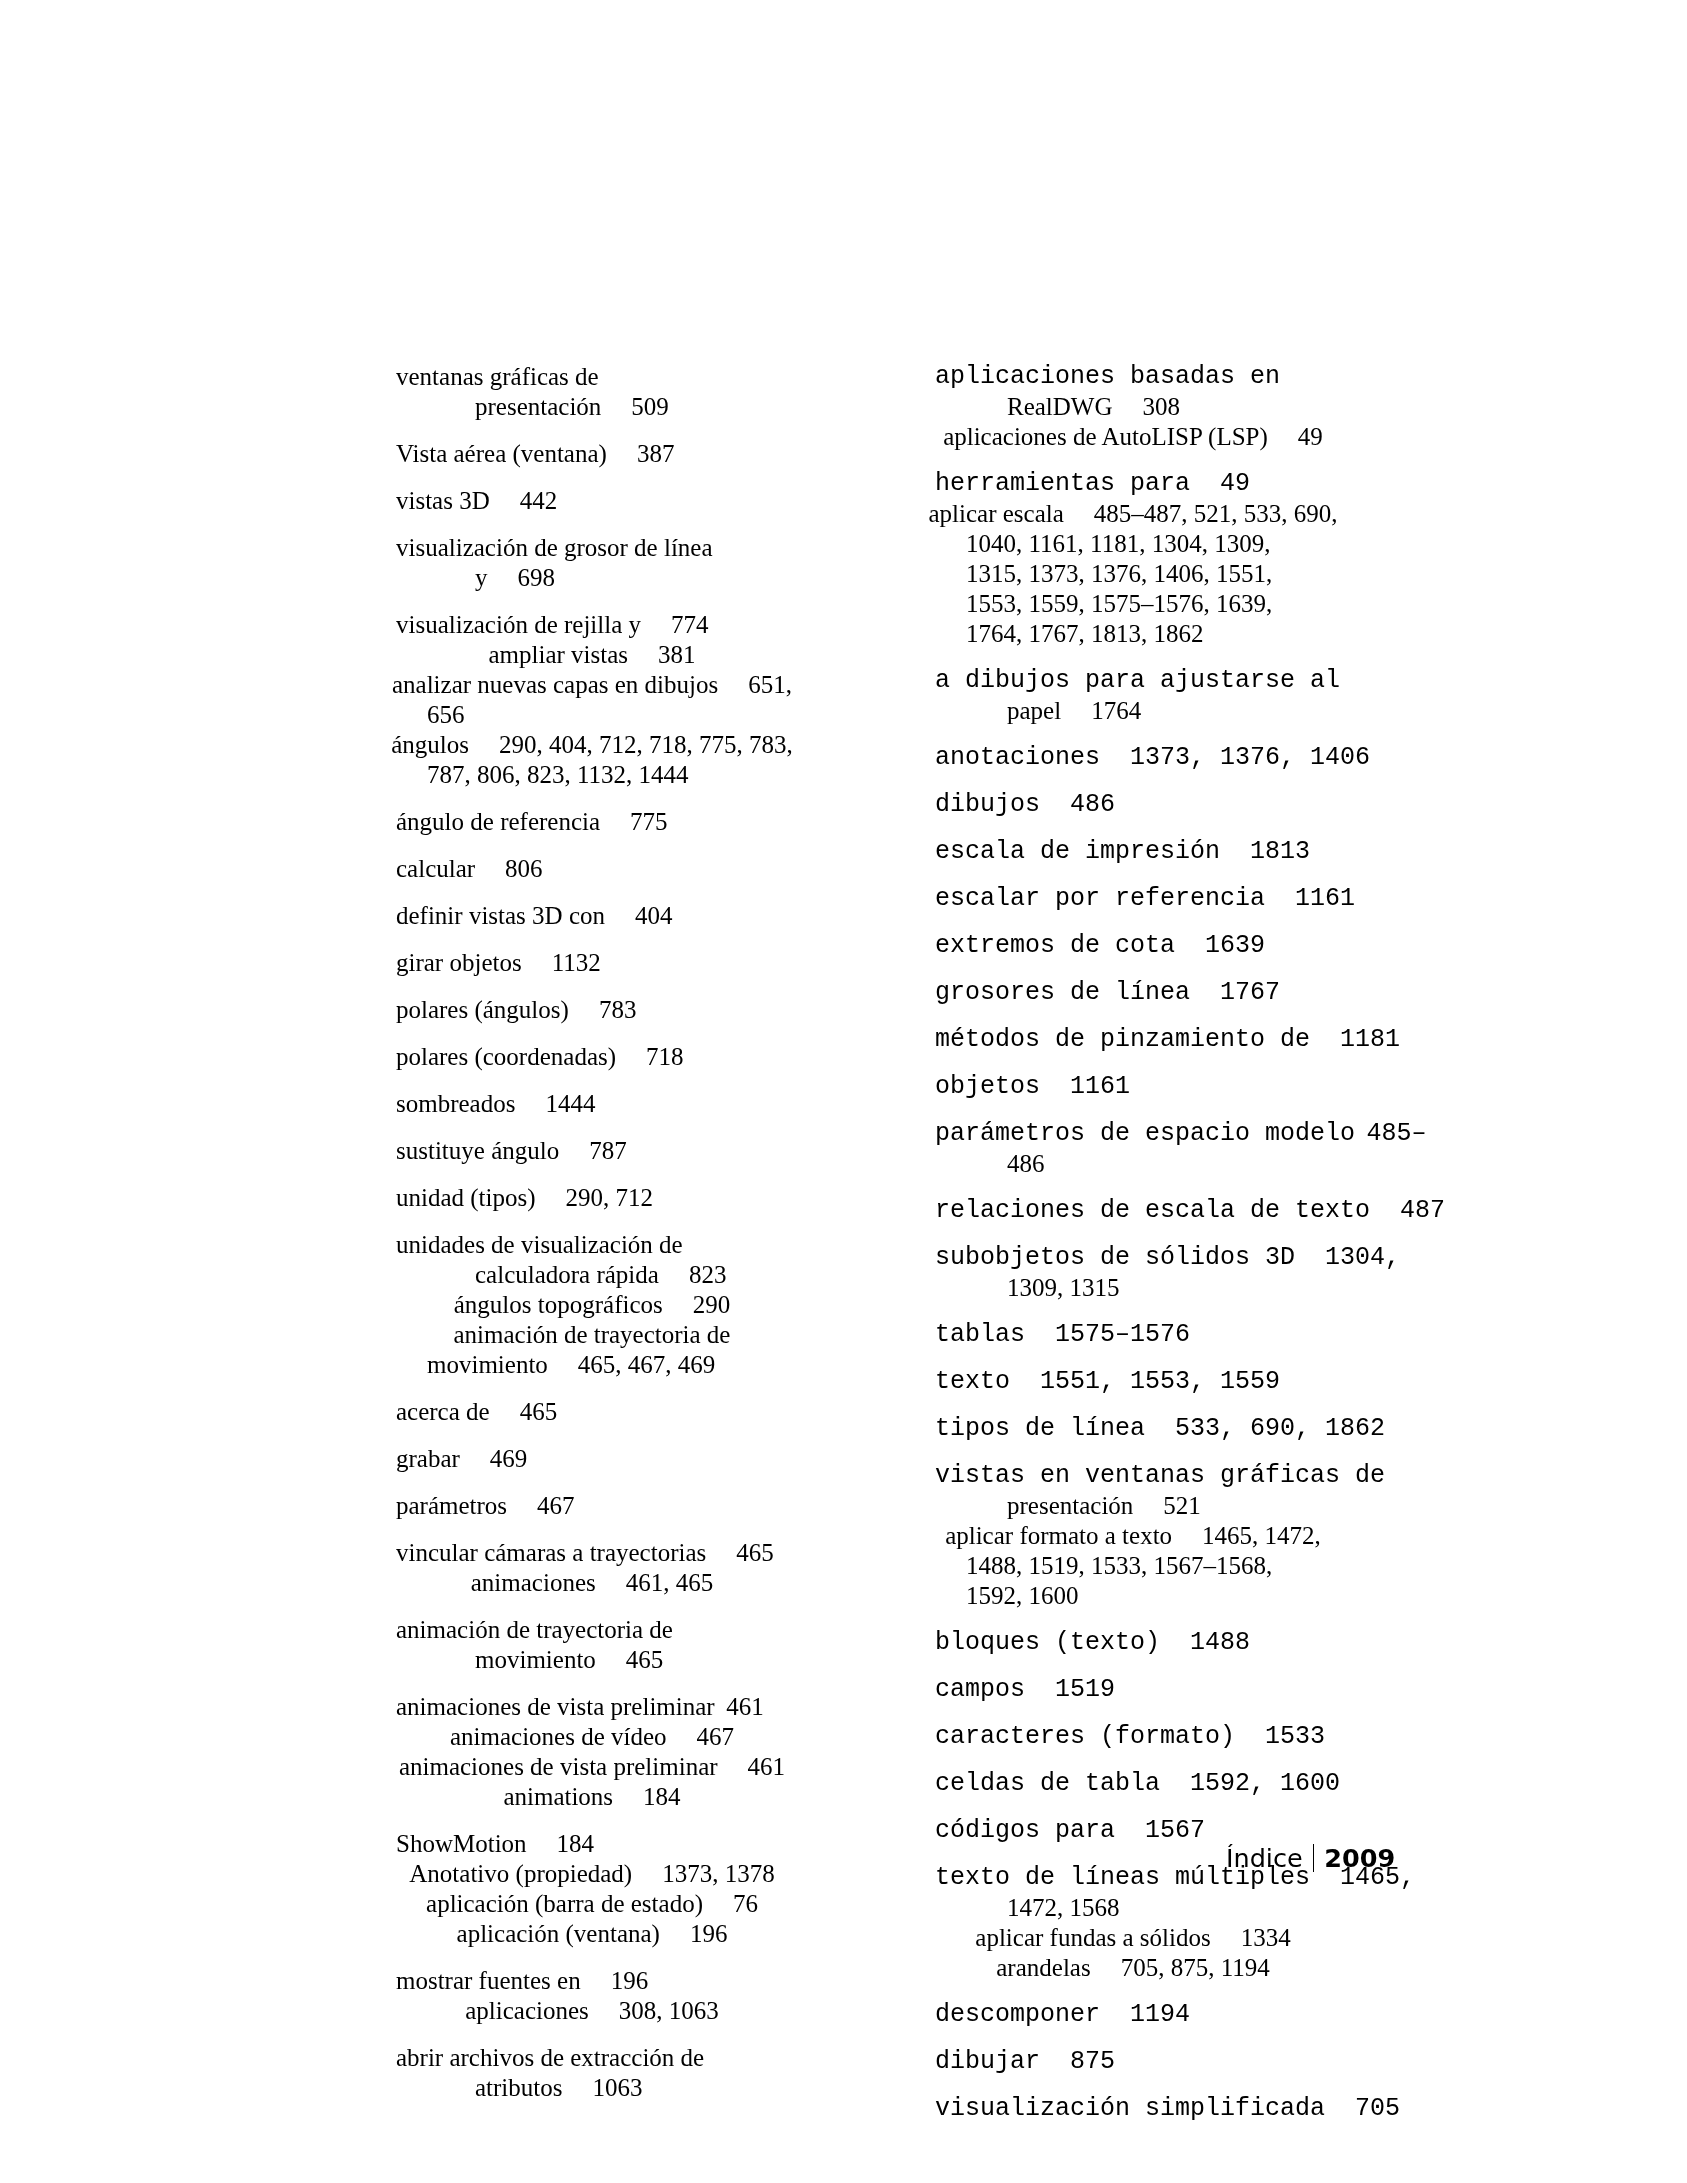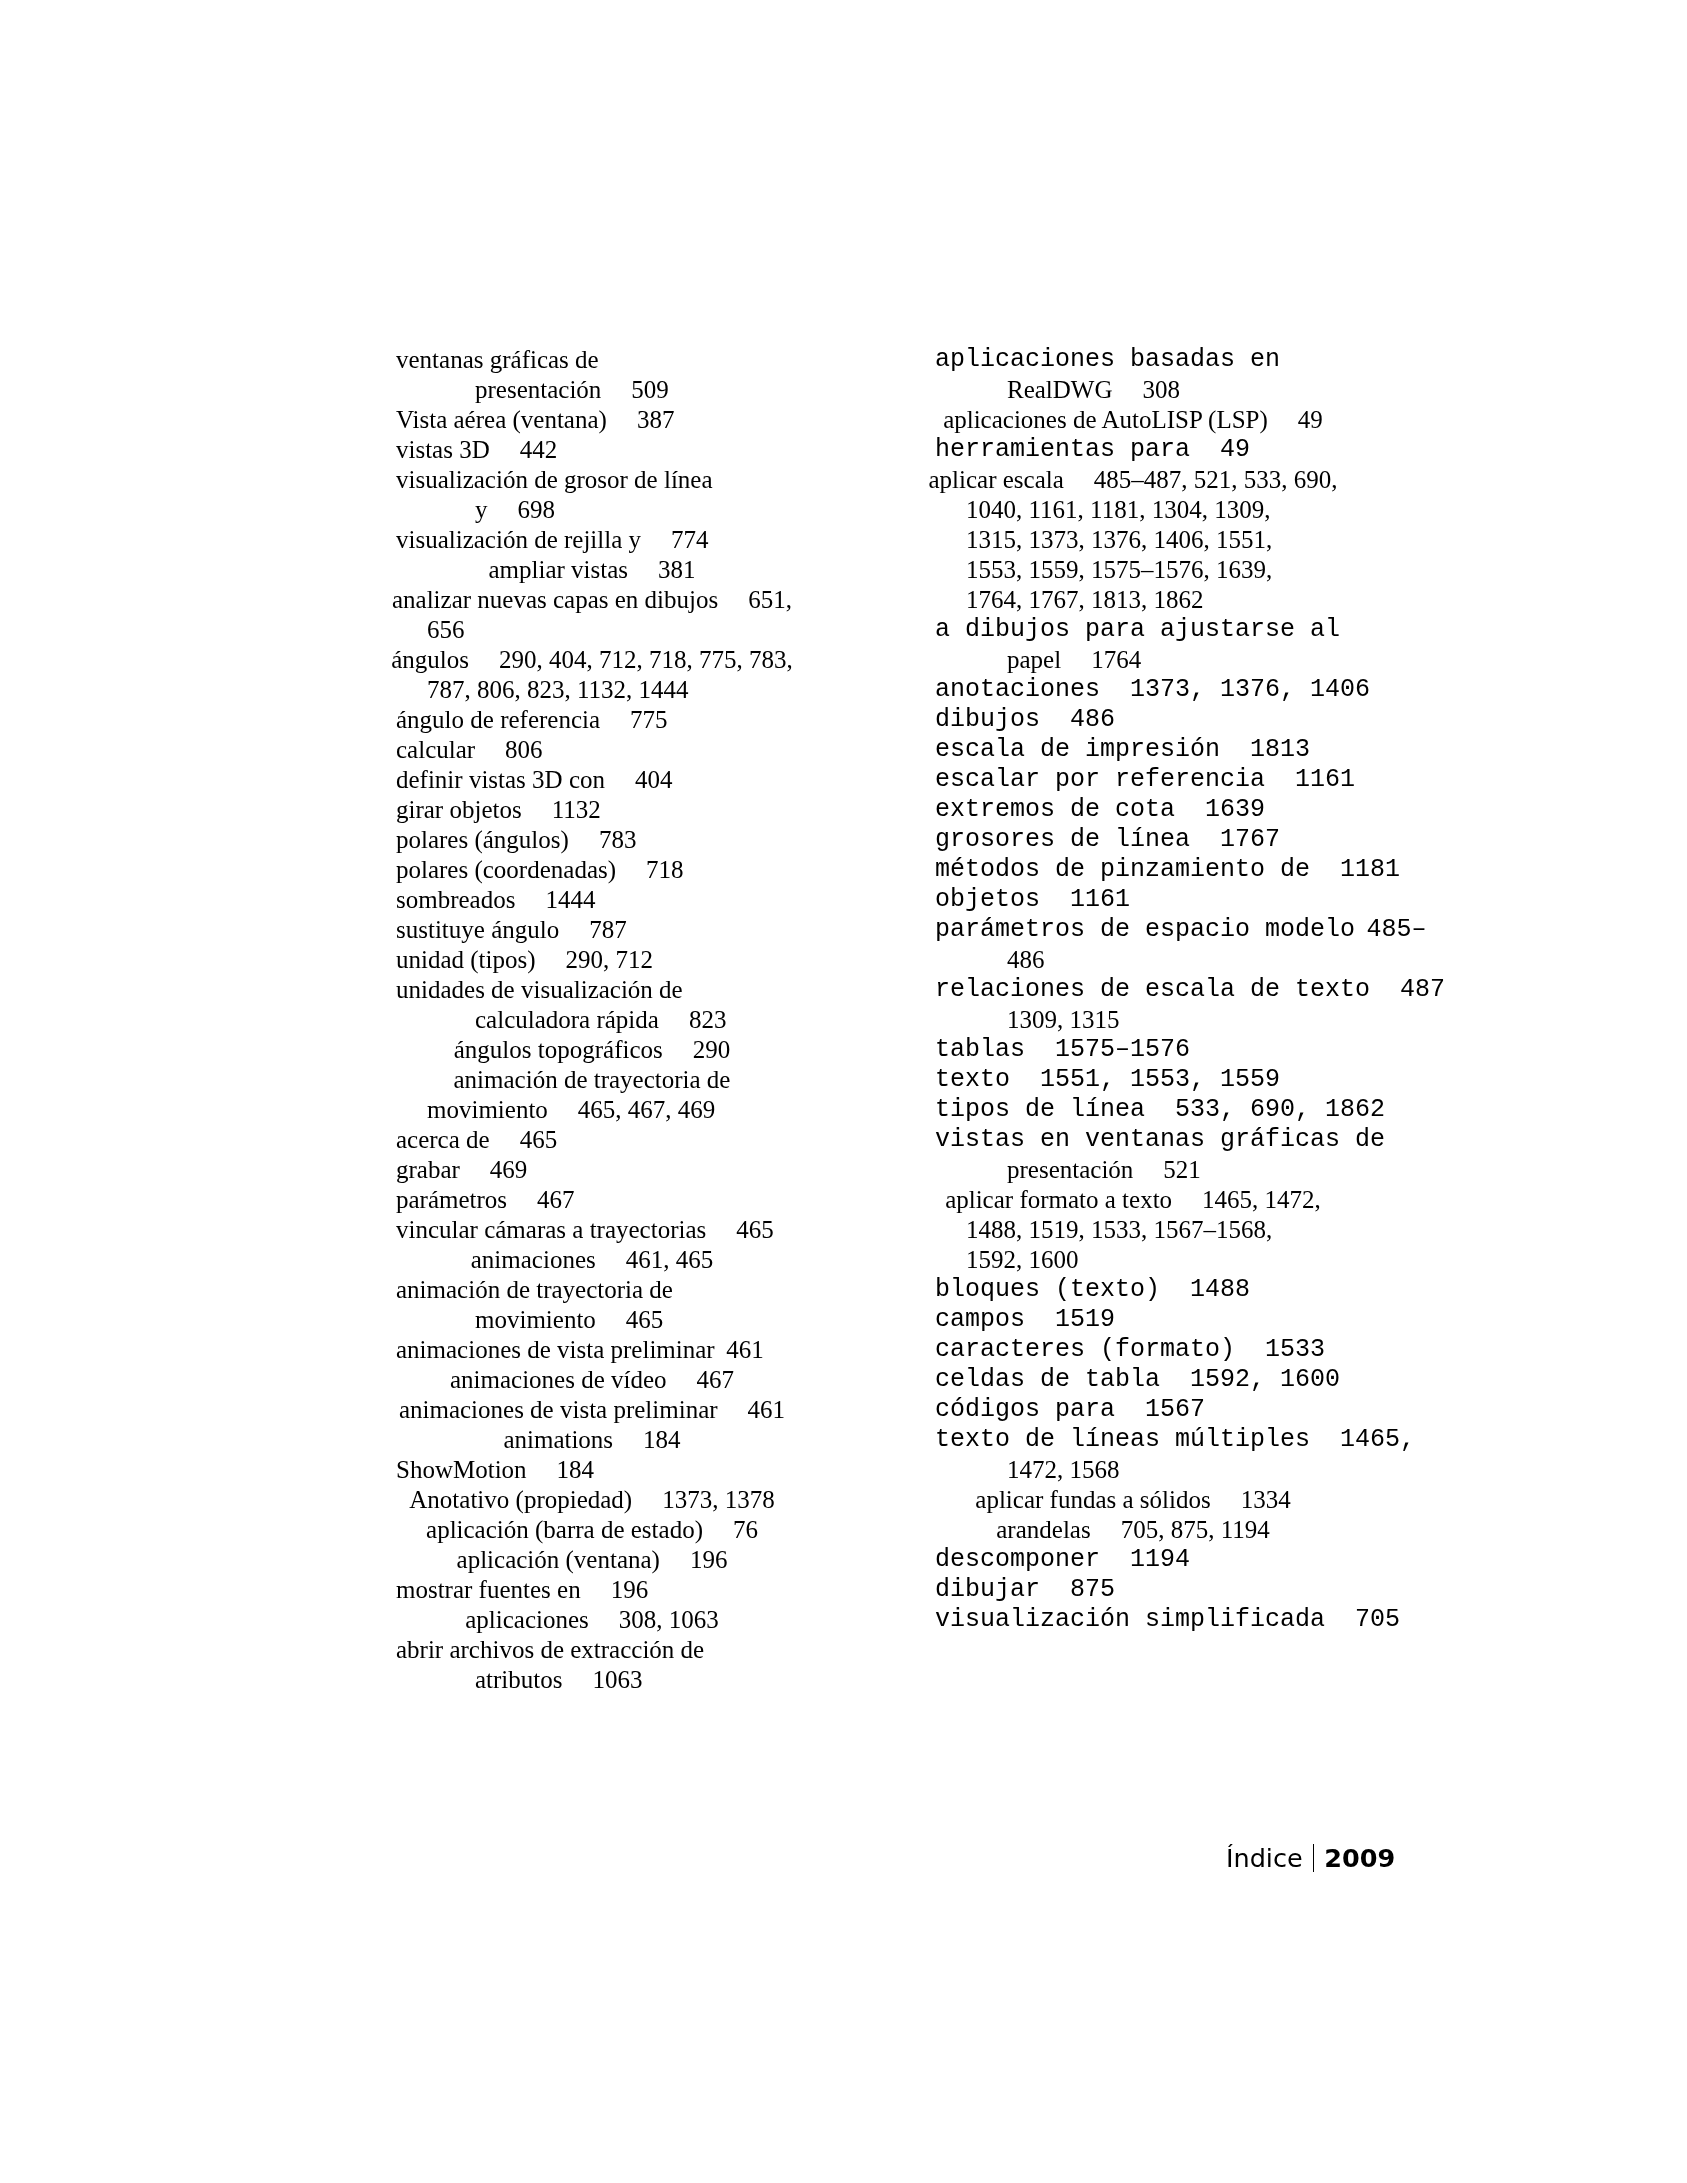--- a/index.html
+++ b/index.html
@@ -35,21 +35,21 @@
   .line {
     display: block;
     height: 30px;
   }
   .term { }
   .gap { display: inline-block; width: 30px; }
   .gap.tight { width: 11.5px; }
   .pages { }
   
   .ind-0  { padding-left: 0px; text-align: center; }
-  .ind-1  { padding-left: 51px; }
+  .ind-1  { padding-left: 51px; margin-top: 17px; }
   .ind-c0 { padding-left: 82px; }   
   .ind-c1 { padding-left: 130px; }   
   .col-right .ind-c0 { padding-left: 80px; }
   .col-right .ind-1  { padding-left: 49px; font-family: Liberation Mono, monospace; }
   .col-right .ind-c1 { padding-left: 121px; }
 
   .footer {
     position: absolute;
     left: 1226px;
     top: 1842px;
@@ -135,20 +135,21 @@
       <div class="line ind-1"><span class="term">dibujos</span><span class="gap"></span><span class="pages">486</span></div>
       <div class="line ind-1"><span class="term">escala de impresión</span><span class="gap"></span><span class="pages">1813</span></div>
       <div class="line ind-1"><span class="term">escalar por referencia</span><span class="gap"></span><span class="pages">1161</span></div>
       <div class="line ind-1"><span class="term">extremos de cota</span><span class="gap"></span><span class="pages">1639</span></div>
       <div class="line ind-1"><span class="term">grosores de línea</span><span class="gap"></span><span class="pages">1767</span></div>
       <div class="line ind-1"><span class="term">métodos de pinzamiento de</span><span class="gap"></span><span class="pages">1181</span></div>
       <div class="line ind-1"><span class="term">objetos</span><span class="gap"></span><span class="pages">1161</span></div>
       <div class="line ind-1"><span class="term">parámetros de espacio modelo</span><span class="gap tight"></span><span class="pages">485–</span></div>
       <div class="line ind-c1"><span class="pages">486</span></div>
       <div class="line ind-1"><span class="term">relaciones de escala de texto</span><span class="gap"></span><span class="pages">487</span></div>
+      <div class="line ind-1"><span class="term">subobjetos de sólidos 3D</span><span class="gap"></span><span class="pages">1304,</span></div>
       <div class="line ind-c1"><span class="pages">1309, 1315</span></div>
       <div class="line ind-1"><span class="term">tablas</span><span class="gap"></span><span class="pages">1575–1576</span></div>
       <div class="line ind-1"><span class="term">texto</span><span class="gap"></span><span class="pages">1551, 1553, 1559</span></div>
       <div class="line ind-1"><span class="term">tipos de línea</span><span class="gap"></span><span class="pages">533, 690, 1862</span></div>
       <div class="line ind-1"><span class="term">vistas en ventanas gráficas de</span></div>
       <div class="line ind-c1"><span class="term">presentación</span><span class="gap"></span><span class="pages">521</span></div>
       <div class="line ind-0"><span class="term">aplicar formato a texto</span><span class="gap"></span><span class="pages">1465, 1472,</span></div>
       <div class="line ind-c0"><span class="pages">1488, 1519, 1533, 1567–1568,</span></div>
       <div class="line ind-c0"><span class="pages">1592, 1600</span></div>
       <div class="line ind-1"><span class="term">bloques (texto)</span><span class="gap"></span><span class="pages">1488</span></div>

